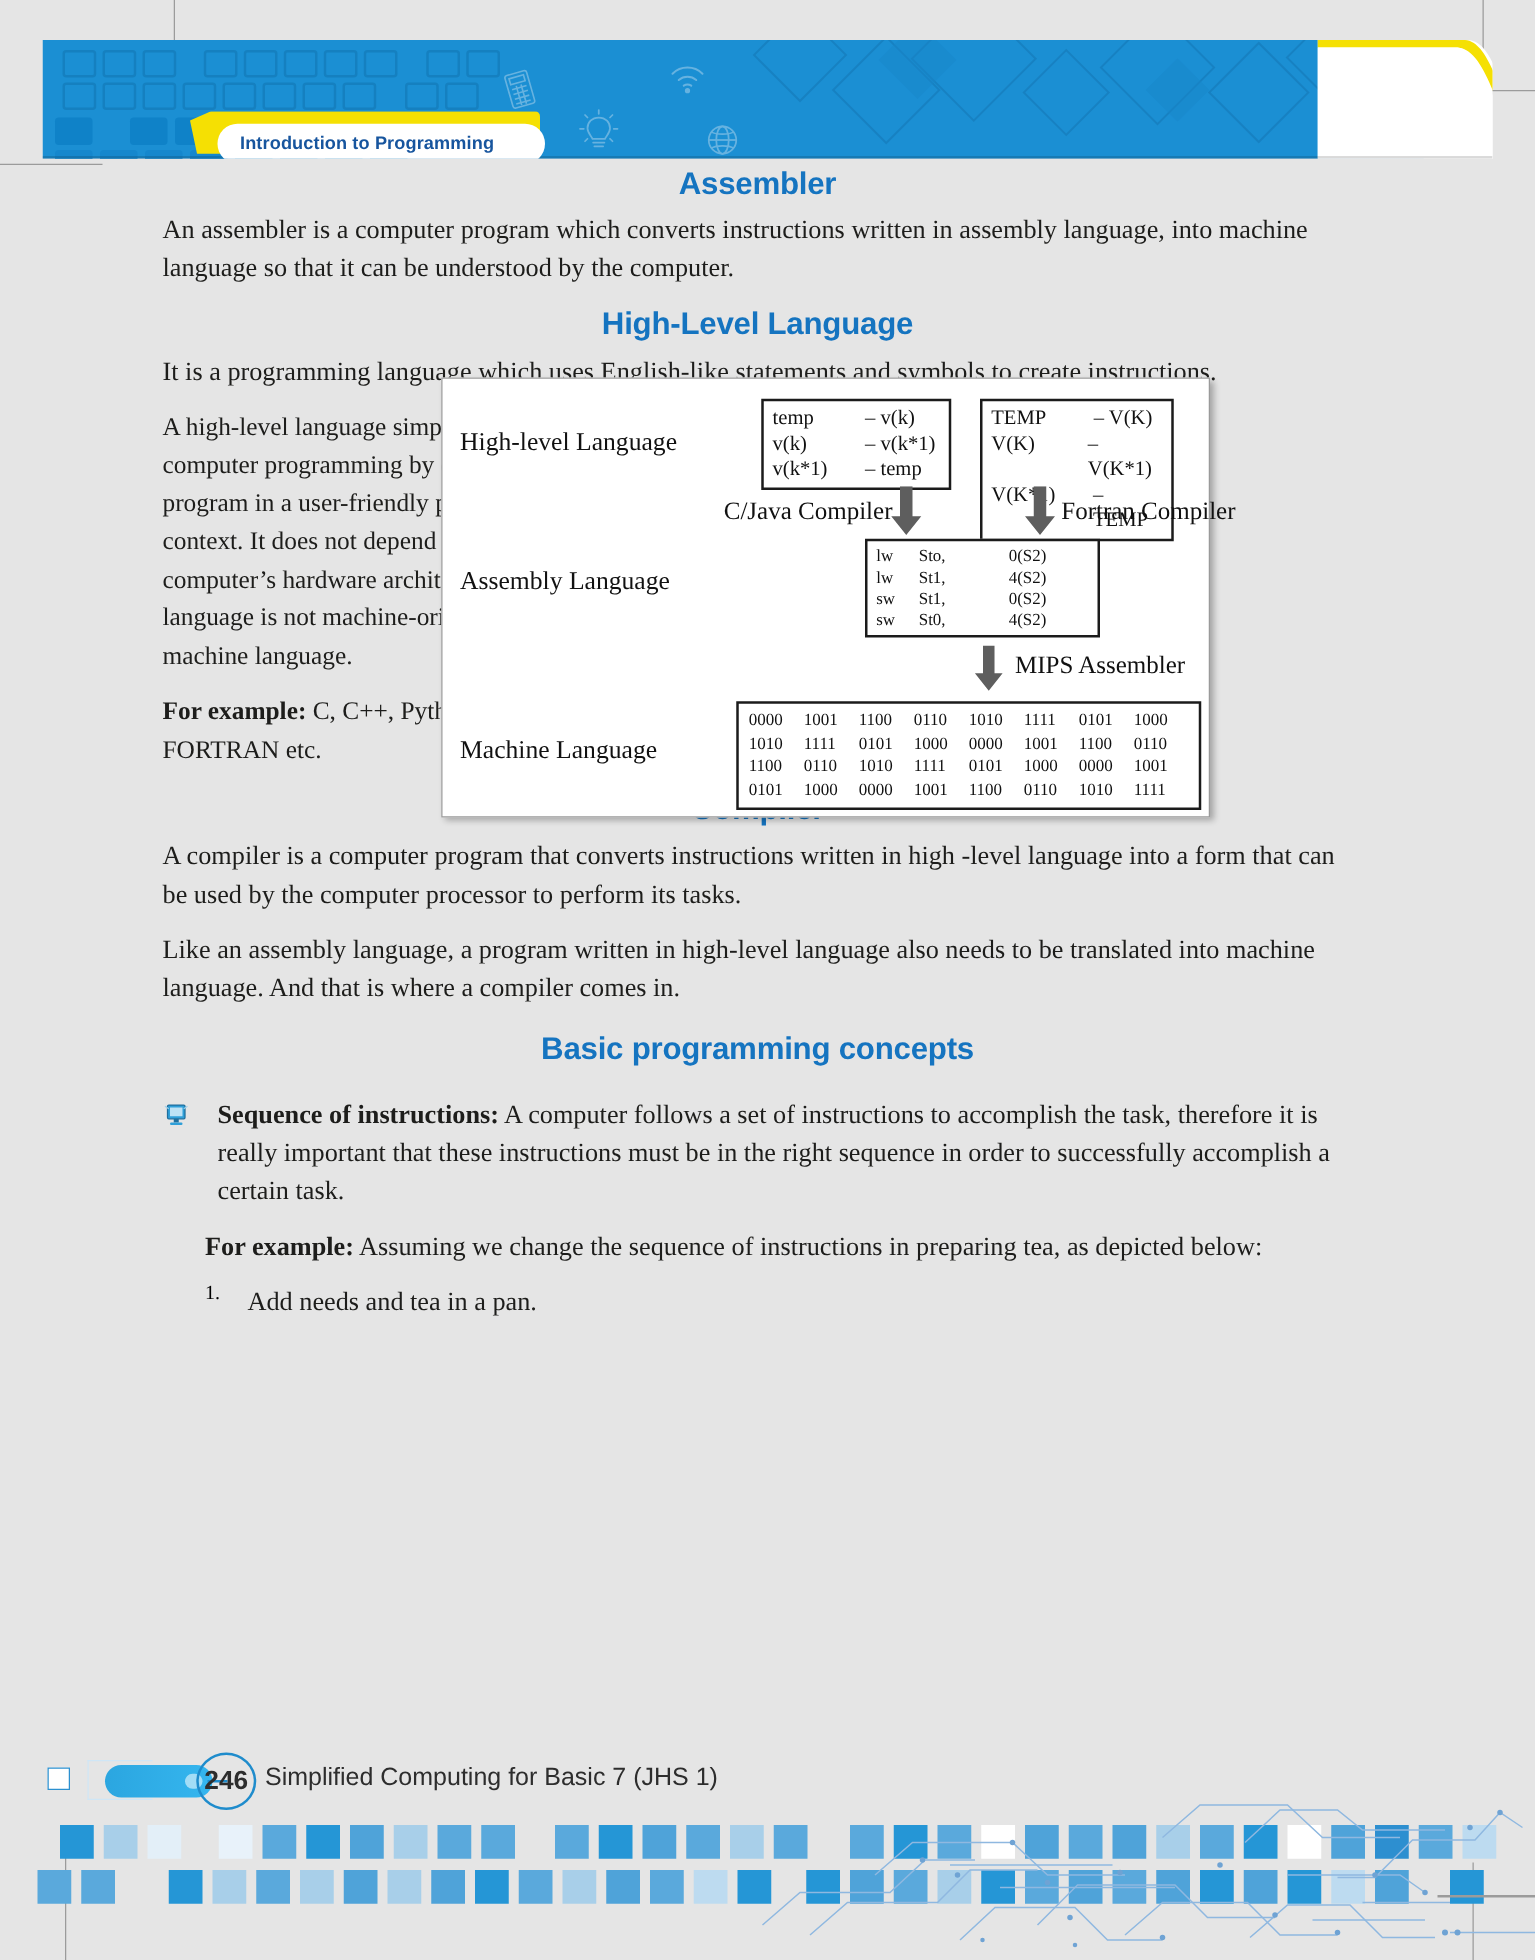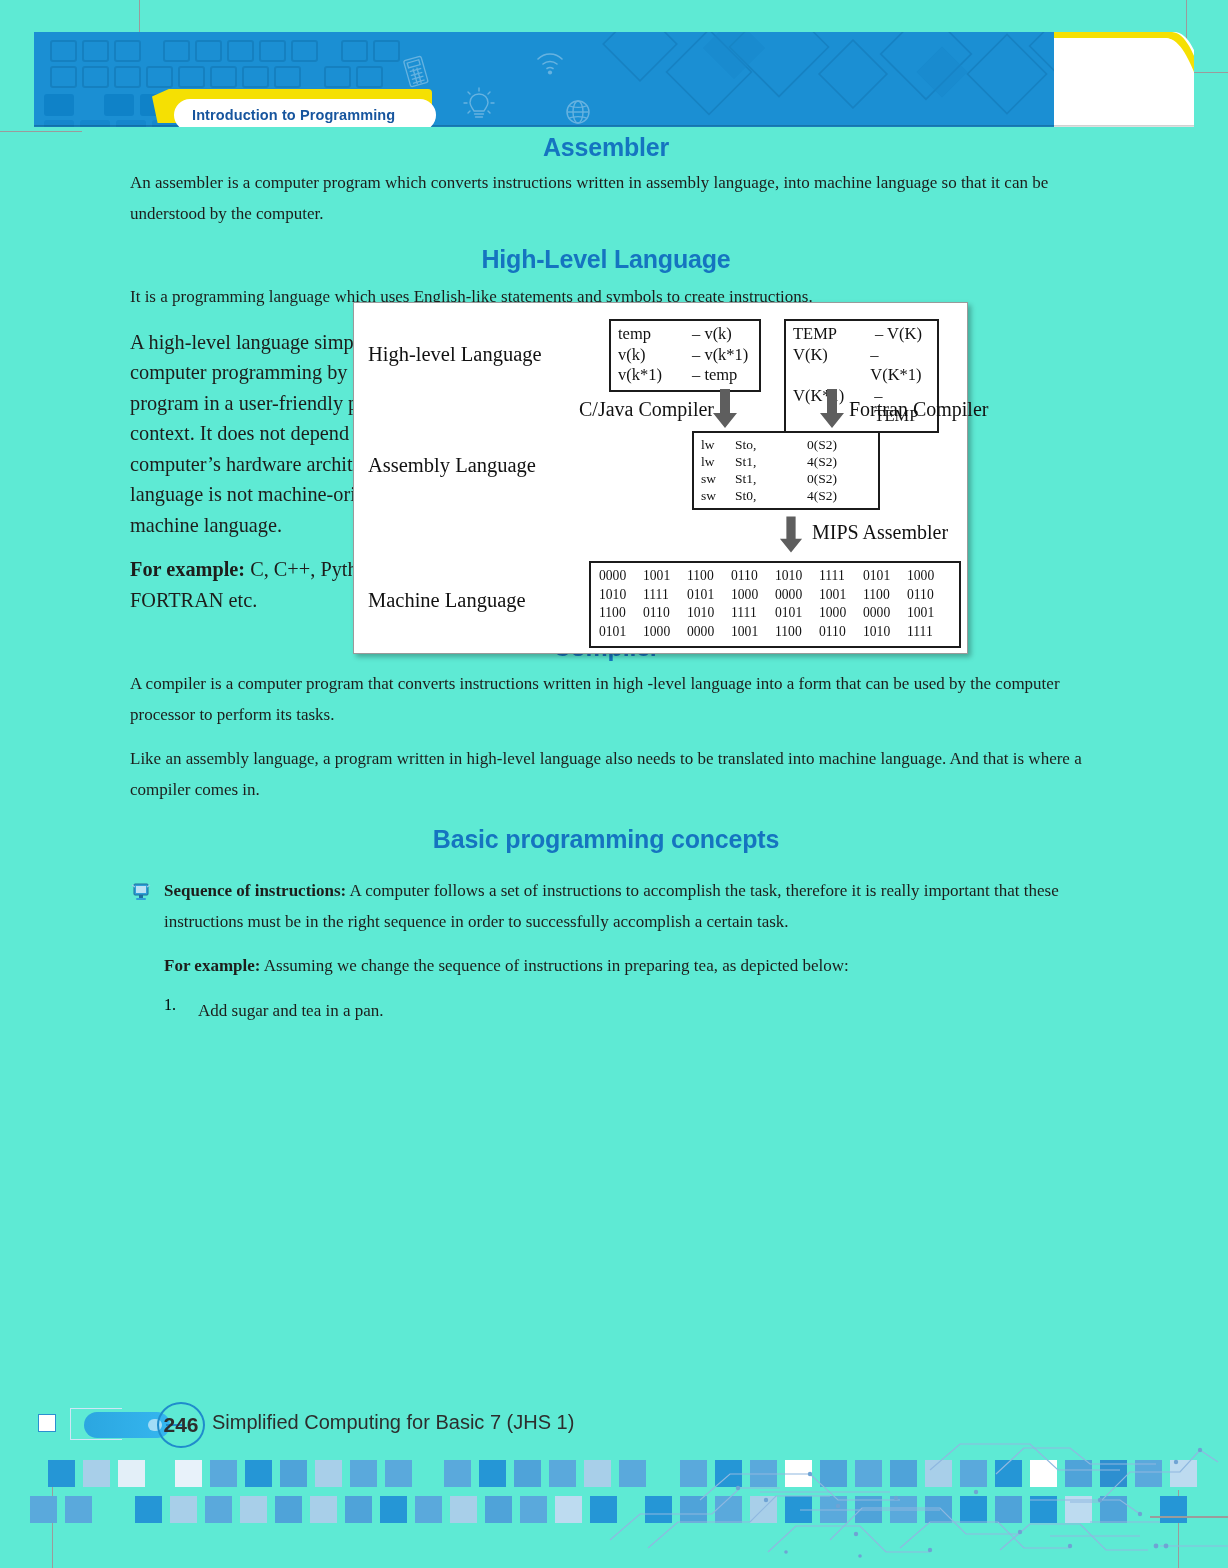--- a/index.html
+++ b/index.html
@@ -2,21 +2,21 @@
 <html><head>
 <meta charset="utf-8">
 <style>
   * { box-sizing: border-box; margin: 0; padding: 0; }
   html, body {
     width: 1228px; height: 1568px;
     background: #ffffff;
     font-family: "Liberation Serif", serif;
     overflow: hidden;
   }
-  .page { position: relative; width: 1228px; height: 1568px; background:#5eead4; }
+  .page { position: relative; width: 1228px; height: 1568px; background:#e5e5e5; }
 
   
   .cropmark { position:absolute; background:#9b9b9b; }
   .cm-v { width:1px; height:82px; }
   .cm-h { height:1px; width:82px; }
 
   
   .header {
     position:absolute; left:34px; top:32px; width:1160px; height:95px;
     overflow:hidden;
@@ -69,21 +69,21 @@
     font-weight:bold; color:#1574c0;
     text-align:center; letter-spacing:-.2px;
   }
   h2.assembler  { font-size:25px; margin-bottom:6px; }
   h2.highlevel  { font-size:25px; margin:16px 0 8px 0; }
   h2.compiler   { font-size:25px; margin:18px 0 7px 0; }
   h2.basic      { font-size:25px; margin:20px 0 7px 0; }
 
   p.body {
     font-family:"Liberation Serif", serif;
-    font-size:17px; line-height:30.5px; color:#1d1d1b;
+    font-size:21px; line-height:30.5px; color:#1d1d1b;
     margin-bottom:14px; text-align:left;
   }
   b.lead { font-weight:bold; }
 
   
   .hl-wrap { position:relative; }
   .hl-col {
     width:332px;
   }
   .hl-col p.body { font-size:20.3px; line-height:30.5px; }
@@ -117,21 +117,21 @@
   .bin .row { display:flex; font-size:13.6px; line-height:18.6px; color:#111; }
   .bin .cell { width:47px; }
 
   .arrow { position:absolute; }
   .arrow-lbl {
     position:absolute; font-family:"Liberation Serif", serif;
     font-size:20px; color:#111; white-space:nowrap;
   }
 
   
-  .bullet-row { display:flex; margin-top:22px; }
+  .bullet-row { display:flex; margin-top:22px;gap:10px; }
   .bullet-icon { width:34px; flex:0 0 34px; padding-top:6px; }
   .bullet-body { flex:1; }
   .indent { margin-left:34px; }
   .num-row { display:flex; margin-left:34px; }
   .num-idx { width:34px; flex:0 0 34px; }
   .ft-square {
     position:absolute; width:18px; height:18px; border:1.6px solid #2b90d0; background:#fff;
     left:38px; top:1414px;
   }
   .ft-bracket {
@@ -327,21 +327,21 @@
       </div>
       <div class="bullet-body">
         <p class="body"><b class="lead">Sequence of instructions:</b><span> A computer follows a set of instructions to accomplish the task, therefore it is really important that these instructions must be in the right sequence in order to successfully accomplish a certain task.</span></p>
       </div>
     </div>
 
     <p class="body indent"><b class="lead">For example:</b><span> Assuming we change the sequence of instructions in preparing tea, as depicted below:</span></p>
 
     <div class="num-row">
       <div class="num-idx body" style="margin-bottom:0;">1.</div>
-      <p class="body" style="margin-bottom:0;">Add sugar and tea in a pan.</p>
+      <p class="body" style="margin-bottom:0;">Add needs and tea in a pan.</p>
     </div>
   </div>
 
   <div class="diagram">
 
     <div class="dg-label" style="left:14px; top:40px;">High-level Language</div>
     <div class="dg-label" style="left:14px; top:151px;">Assembly Language</div>
     <div class="dg-label" style="left:14px; top:286px;">Machine Language</div>
 
     <div class="codebox" style="left:255px; top:16px; width:152px;">

